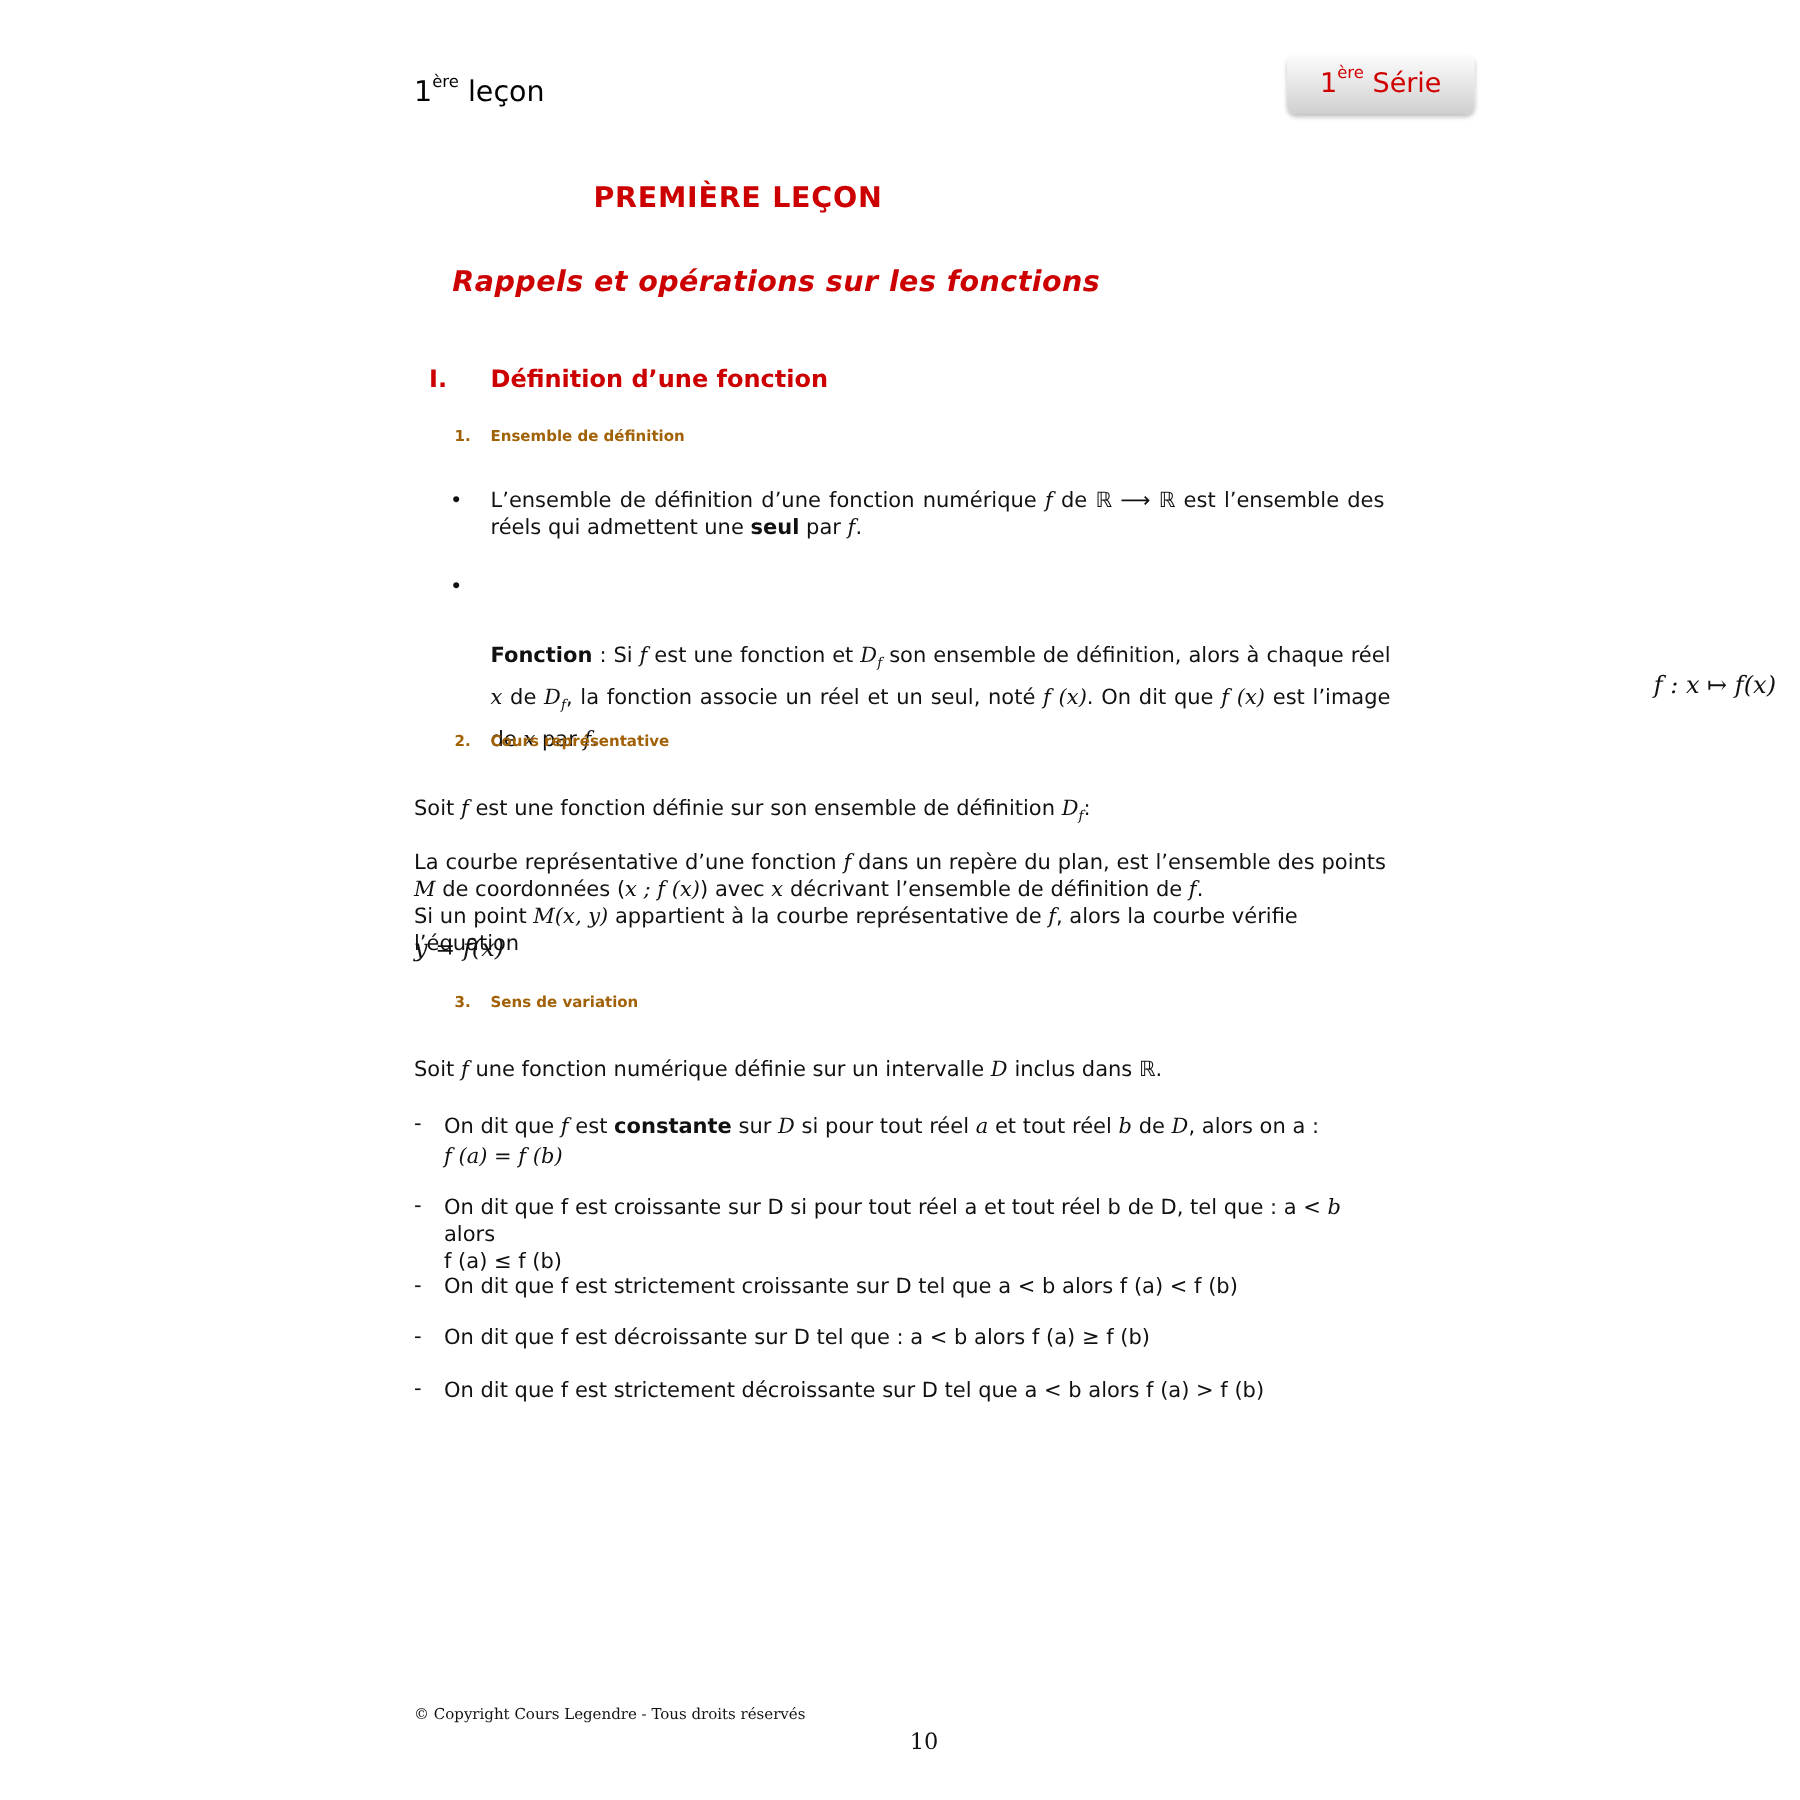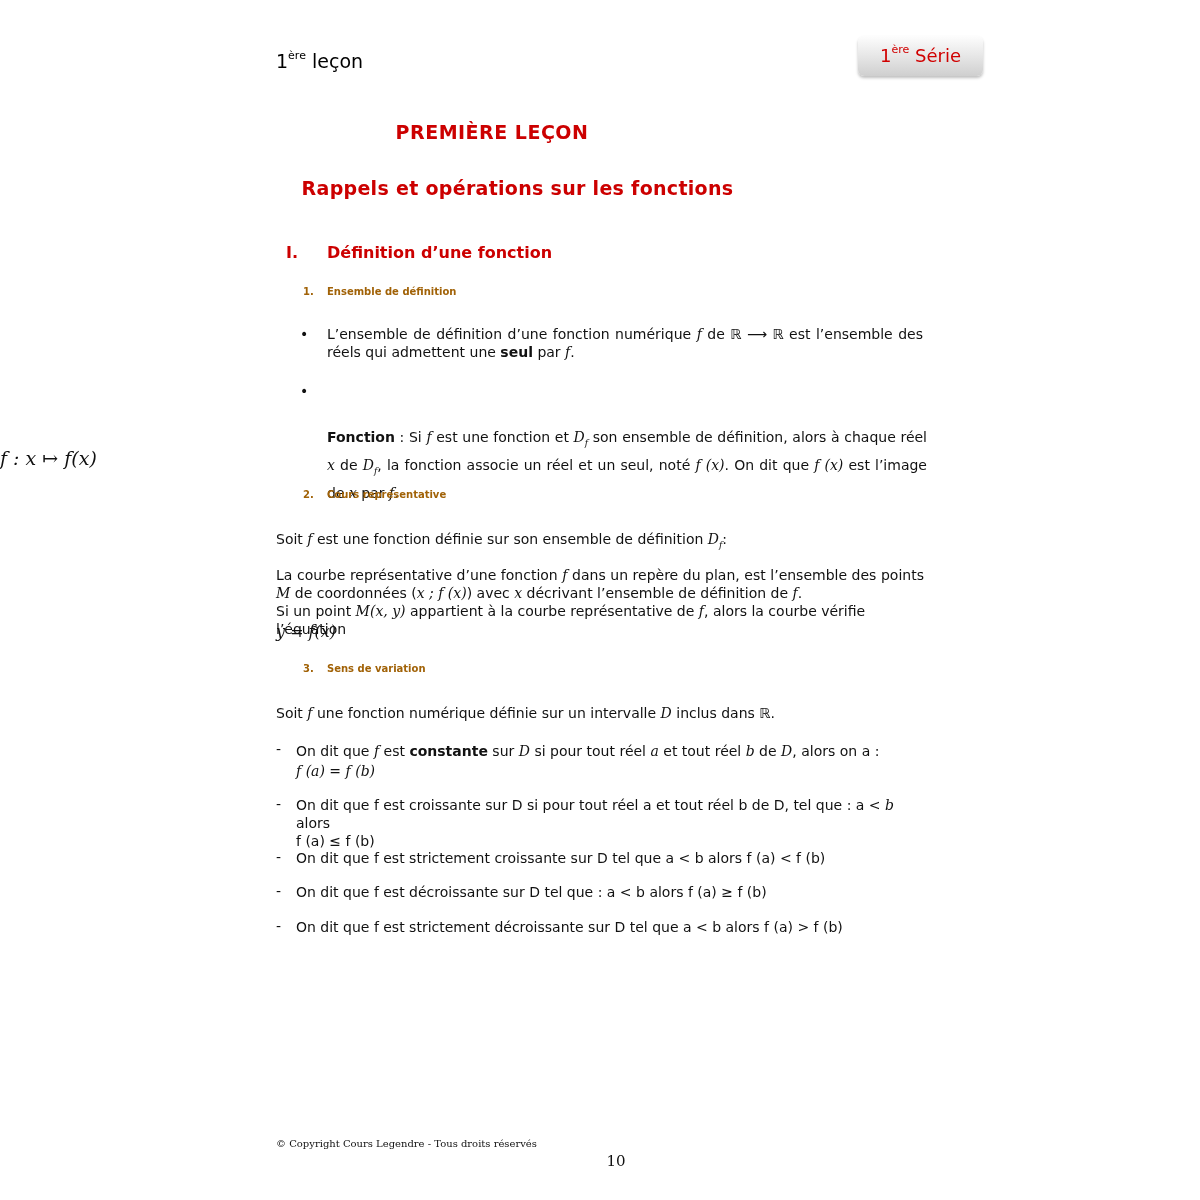--- a/index.html
+++ b/index.html
@@ -6,21 +6,21 @@
   body { width:1200px; height:1200px; position:relative; overflow:hidden;
          font-family:"DejaVu Sans", sans-serif; color:#111; }
   .abs { position:absolute; }
   .hdr-left { left:276px; top:50px; font-size:19px; color:#000000; font-family:"DejaVu Sans", sans-serif; }
   .hdr-left sup, .badge sup { font-size:11px; position:relative; top:-2px; vertical-align:super; line-height:0; }
   .badge { left:858px; top:36px; width:125px; height:40px; border-radius:6px;
            background:linear-gradient(#fdfdfd, #e2e2e2 60%, #cfcfcf);
            box-shadow:0 2px 3px rgba(0,0,0,0.25);
            color:#d00000; font-size:18px; text-align:center; line-height:40px; }
   .title1 { left:0; width:984px; top:121px; text-align:center; color:#cc0000; font-weight:bold; font-size:19px; letter-spacing:0.5px; }
-  .title2 { left:0; width:1035px; top:177px; text-align:center; color:#cc0000; font-weight:bold; font-size:19px; letter-spacing:0.3px; }
+  .title2 { left:0; width:1035px; top:177px; text-align:center; color:#cc0000; font-weight:bold; font-size:19px; letter-spacing:0.3px;font-style:italic; }
   .sec { left:286px; top:243px; color:#cc0000; font-weight:bold; font-size:16px; }
   .sec .num { display:inline-block; width:41px; }
   .sub { font-weight:bold; font-size:10px; color:#a16207; }
   .sub .num { display:inline-block; width:24px; }
   .p { font-size:14px; line-height:18px; color:#111; }
   .m { font-family:"DejaVu Serif", serif; font-style:italic; }
   .bullet { position:absolute; left:300px; font-size:14px; }
   .just { text-align:justify; text-align-last:left; }
   .dash { position:absolute; left:276px; font-size:14px; }
   .foot { left:276px; top:1138px; font-family:"DejaVu Serif", serif; font-size:10px; color:#111; }
@@ -50,21 +50,21 @@
 <span class="bullet" style="top:326px;">•</span>
 <div class="abs p just" style="left:327px; top:325px; width:596px;">
   <span>L’ensemble de définition d’une fonction numérique </span><span class="m">f</span><span> de ℝ ⟶ ℝ est l’ensemble des réels qui admettent une </span><b>seul</b><span> par </span><span class="m">f</span><span>.</span>
 </div>
 
 <span class="bullet" style="top:383px;">•</span>
 <div class="abs p just" style="left:327px; top:382px; width:600px; line-height:22px;margin-top:44px;">
   <b>Fonction</b><span> : Si </span><span class="m">f</span><span> est une fonction et </span><span class="m">D</span><sub class="m" style="font-size:9px">f</sub><span> son ensemble de définition, alors à chaque réel </span><span class="m">x</span><span> de </span><span class="m">D</span><sub class="m" style="font-size:9px">f</sub><span>, la fonction associe un réel et un seul, noté </span><span class="m">f (x)</span><span>. On dit que </span><span class="m">f (x)</span><span> est l’image de </span><span class="m">x</span><span> par </span><span class="m">f</span><span>.</span>
 </div>
 
-<div class="abs m" style="left:0; width:1184px; text-align:left; top:447px; font-size:19px;">f : x ↦ f(x)</div>
+<div class="abs m" style="left:0; width:1184px; text-align:right; top:447px; font-size:16px;">f : x ↦ f(x)</div>
 
 <div class="abs sub" style="left:303px; top:489px;">
   <span class="num">2.</span><span>Cours représentative</span>
 </div>
 
 <div class="abs p" style="left:276px; top:530px; width:650px;">
   <span>Soit </span><span class="m">f</span><span> est une fonction définie sur son ensemble de définition </span><span class="m">D</span><sub class="m" style="font-size:9px">f</sub><span>:</span>
 </div>
 
 <div class="abs p just" style="left:276px; top:566px; width:648px;">

